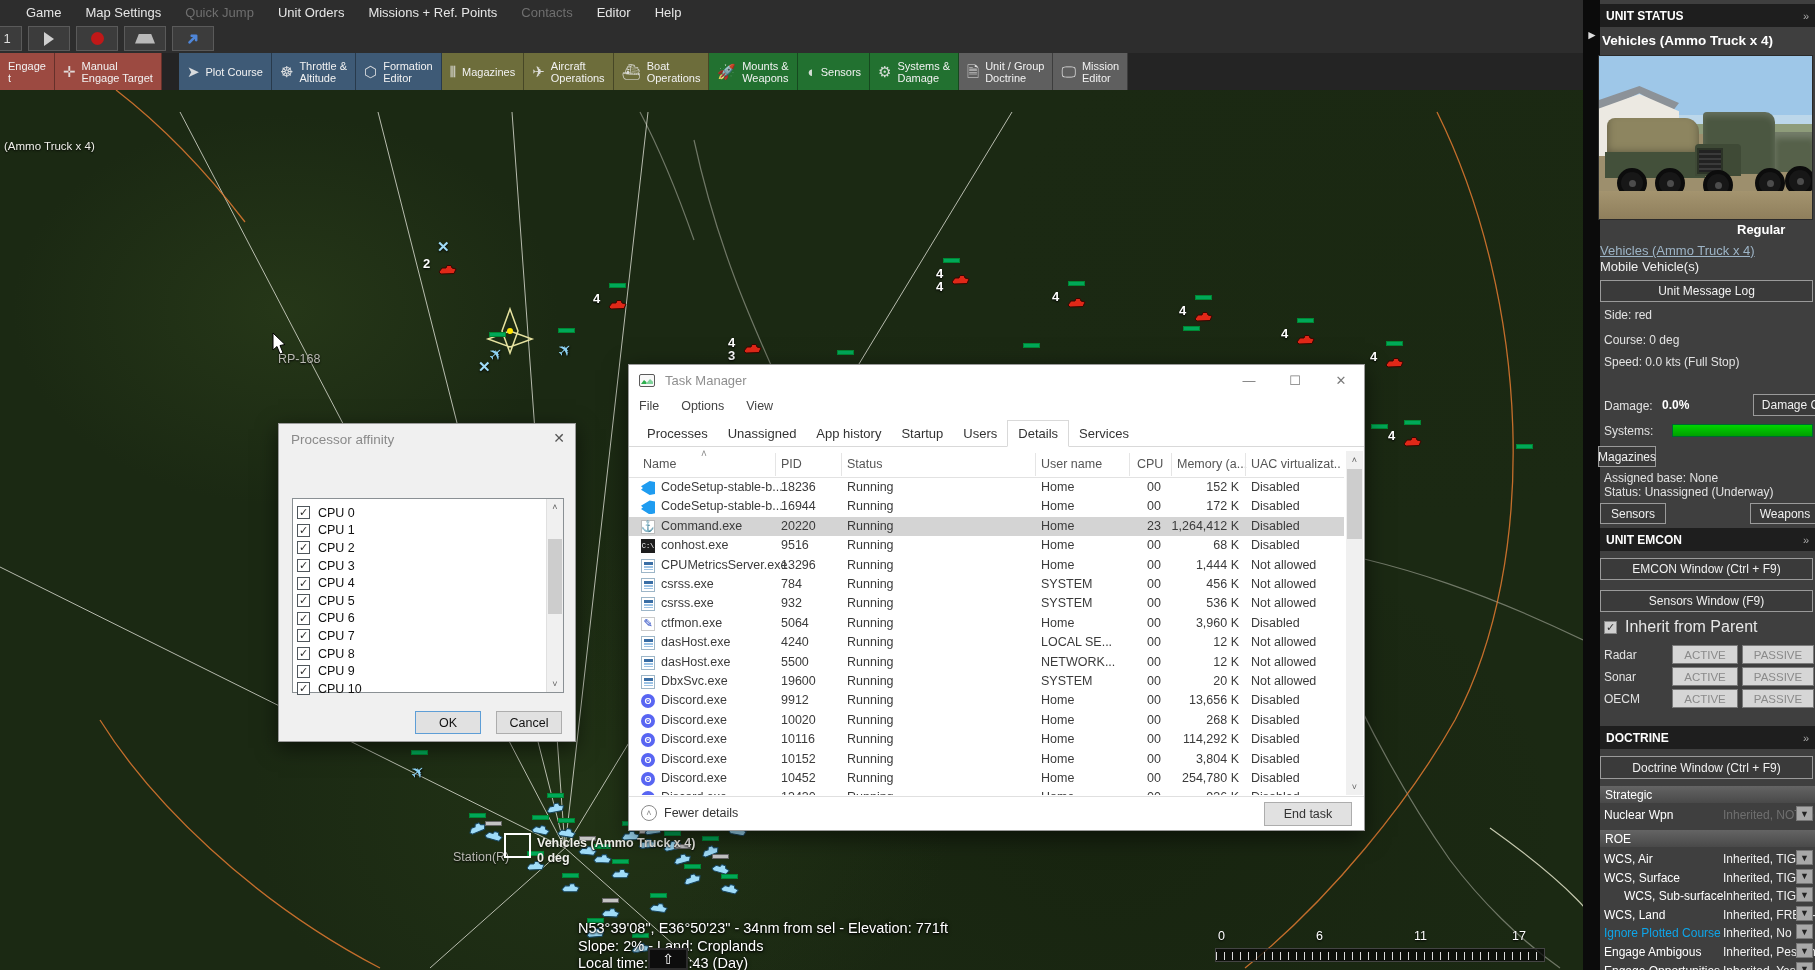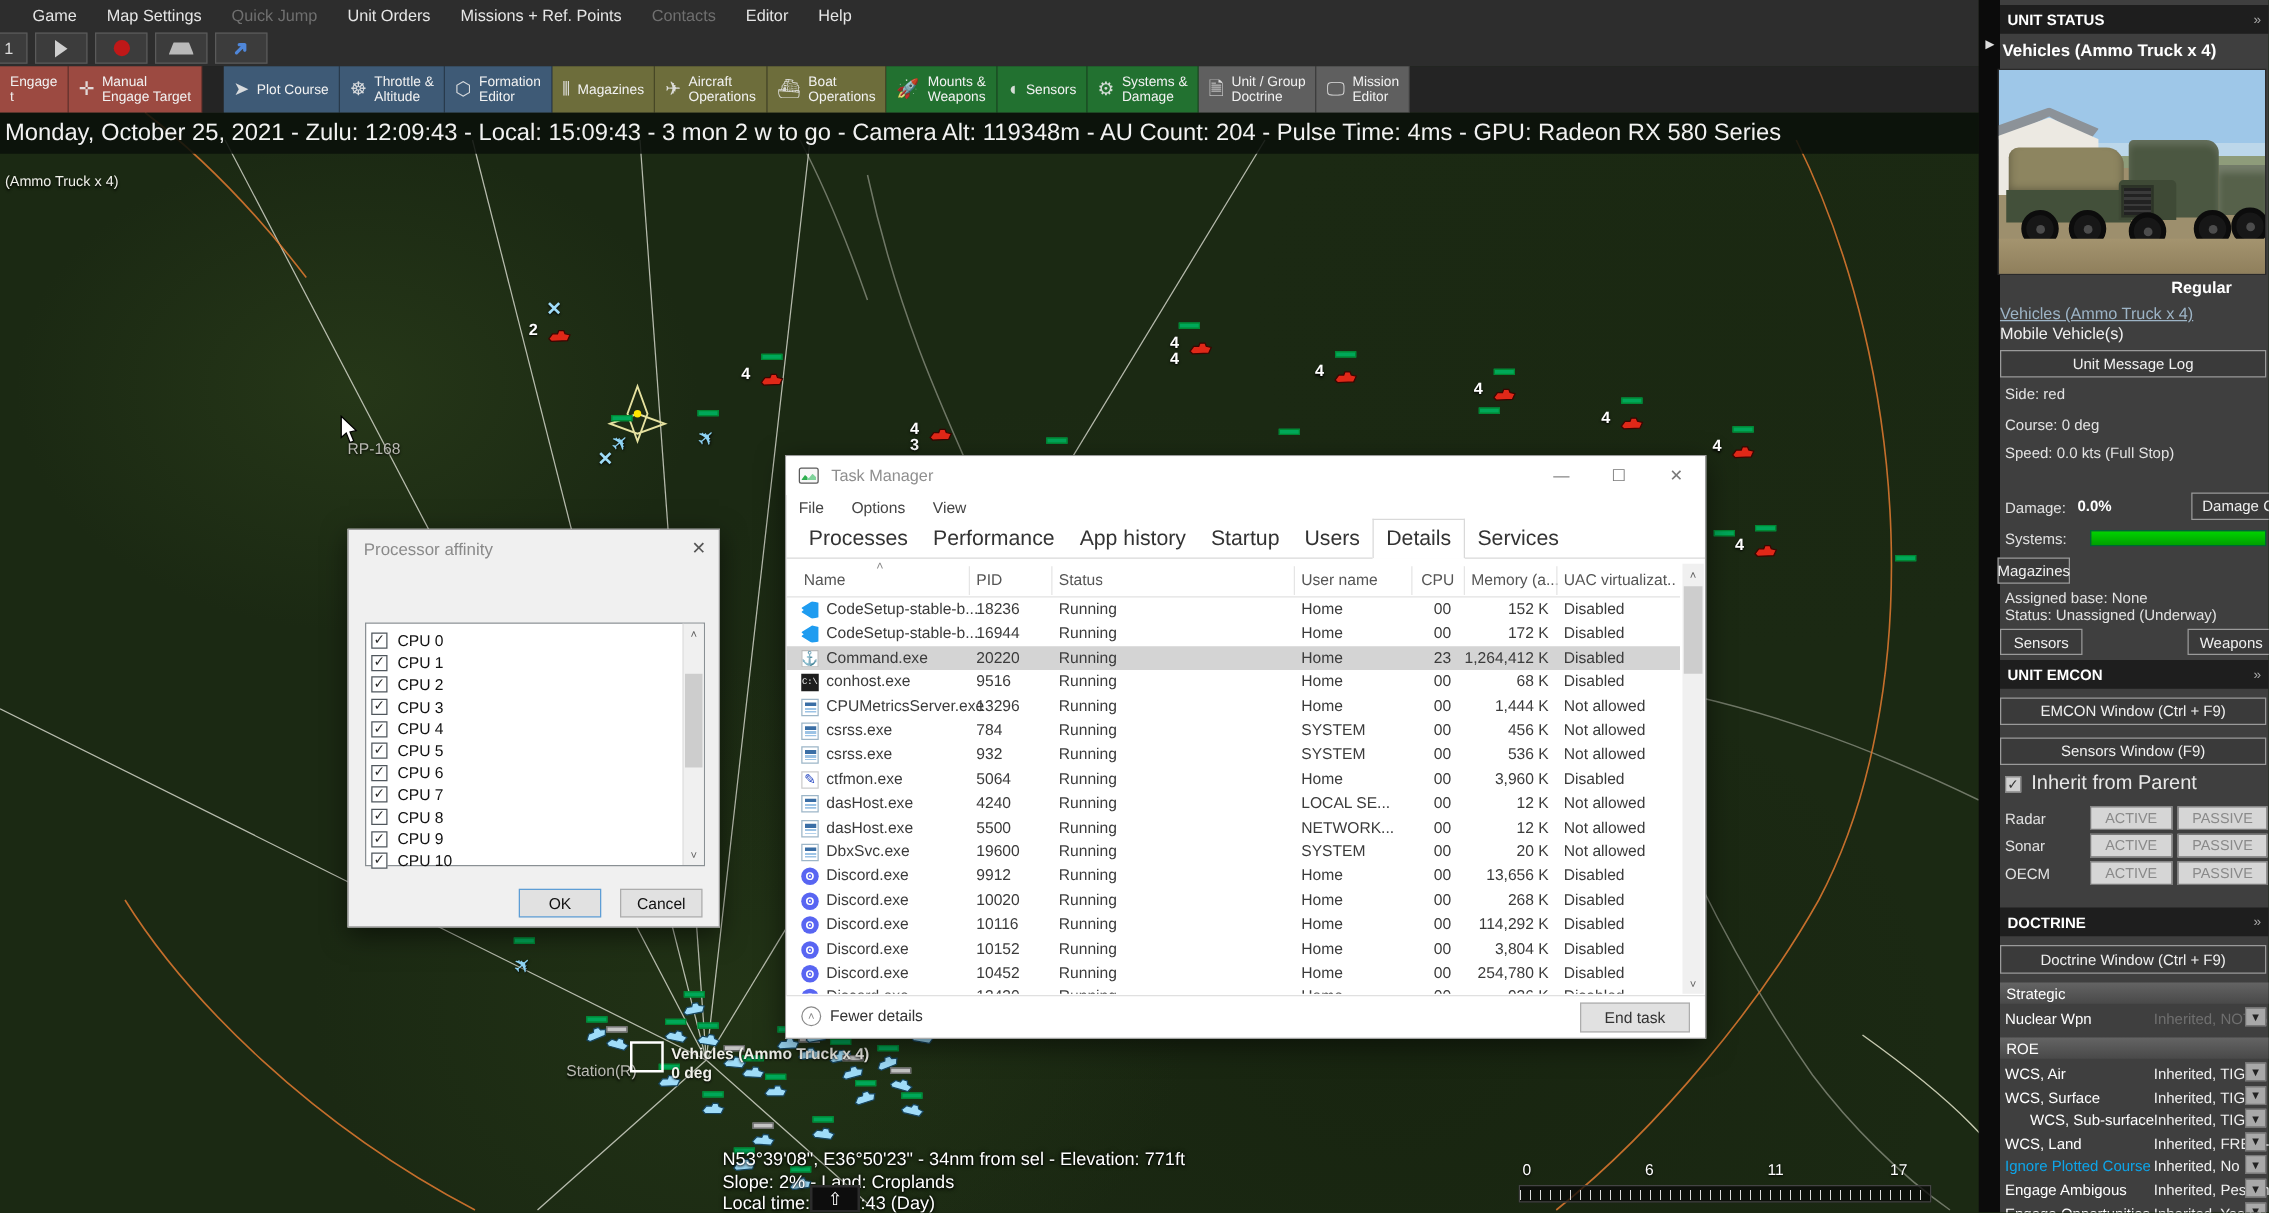--- a/index.html
+++ b/index.html
@@ -65,21 +65,21 @@
   #tm { left:628px; top:364px; width:737px; height:467px; background:#fff; border:1px solid #9a9a9a; box-shadow:0 6px 22px rgba(0,0,0,.55); z-index:5; font-size:12.5px; color:#333; }
   #tm-titlebar { left:0; top:0; width:735px; height:31px; background:#fff; display:flex; align-items:center; }
   #tm-icon { width:16px; height:13px; border:1.5px solid #5a5a5a; border-radius:2px; margin-left:10px; position:relative; background:#f8f8f8; }
   #tm-icon::after { content:""; position:absolute; left:1px; right:1px; bottom:2px; height:5px; background:linear-gradient(90deg,#2eae4e 0 40%, #7fd39a 40% 100%); clip-path:polygon(0 100%,25% 20%,50% 70%,75% 0,100% 55%,100% 100%); }
   #tm-title { color:#8f8f8f; font-size:13px; margin-left:10px; }
   .capbtns { position:absolute; right:0; top:0; display:flex; }
   .capbtn { width:46px; height:31px; display:flex; align-items:center; justify-content:center; color:#7a7a7a; font-size:13px; }
   #tm-menus { left:10px; top:34px; display:flex; gap:22px; color:#444; font-size:12.5px; }
   #tm-tabs { left:8px; top:56px; display:flex; height:25px; align-items:flex-end; }
   #tm-tabwrap { left:0; top:56px; width:735px; height:26px; border-bottom:1px solid #d9d9d9; }
-  .tm-tab { padding:4px 10px 5px 10px; color:#333; font-size:17px; position:relative; }
+  .tm-tab { padding:4px 10px 5px 10px; color:#333; font-size:13px; position:relative; }
   .tm-tab.active { border:1px solid #d9d9d9; border-bottom:1px solid #fff; background:#fff; margin-bottom:-1px; padding-top:5px; }
   #tm-header { left:0px; top:86px; width:715px; height:27px; border-bottom:1px solid #e2e2e2; color:#555; font-size:12.5px; }
   .hcell { position:absolute; top:6px; white-space:nowrap; overflow:hidden; }
   .hsep { position:absolute; top:2px; width:1px; height:23px; background:#e5e5e5; }
   #sortcaret { position:absolute; left:72px; top:-3px; color:#888; font-size:10px; }
   #tm-rows { left:0; top:113px; width:715px; height:317px; overflow:hidden; }
   .tm-row { position:absolute; left:0; width:715px; height:19.4px; }
   .tm-row.sel { background:#d4d4d4; }
   .cell { position:absolute; top:2px; white-space:nowrap; color:#3b3b3b; font-size:12.5px; }
   .cname { left:32px; } .cpid { left:152px; } .cstat { left:218px; } .cuser { left:412px; width:92px; overflow:hidden; }
@@ -474,43 +474,40 @@
         </div>
       </div>
       <div class="tbtn tb-gray">
         <span class="ticon">🖵</span>
         <div>
           <div>Mission</div>
           <div>Editor</div>
         </div>
       </div>
     </div>
-  <div id="statusbar" class="abs">
-      <span>Monday, October 25, 2021 - Zulu: 12:09:43 - Local: 15:09:43 - 3 mon 2 w to go -  Camera Alt: 119348m  - AU Count: 204 - Pulse Time: 4ms - GPU: Radeon RX 580 Series</span>
-    </div>
 
   <div id="tm" class="abs">
     <div id="tm-titlebar" class="abs">
       <div id="tm-icon"></div>
       <div id="tm-title">Task Manager</div>
       <div class="capbtns">
         <div class="capbtn">—</div>
         <div class="capbtn">☐</div>
         <div class="capbtn">✕</div>
       </div>
     </div>
     <div id="tm-menus" class="abs">
         <div>File</div>
         <div>Options</div>
         <div>View</div>
       </div>
     <div id="tm-tabwrap" class="abs"></div>
     <div id="tm-tabs" class="abs">
         <div class="tm-tab">Processes</div>
-        <div class="tm-tab">Performance</div>
+        <div class="tm-tab">Unassigned</div>
         <div class="tm-tab">App history</div>
         <div class="tm-tab">Startup</div>
         <div class="tm-tab">Users</div>
         <div class="tm-tab active">Details</div>
         <div class="tm-tab">Services</div>
       </div>
     <div id="tm-header" class="abs">
       <span id="sortcaret">˄</span>
       <div class="hcell" style="left:14px;">Name</div>
       <div class="hcell" style="left:152px;">PID</div>

